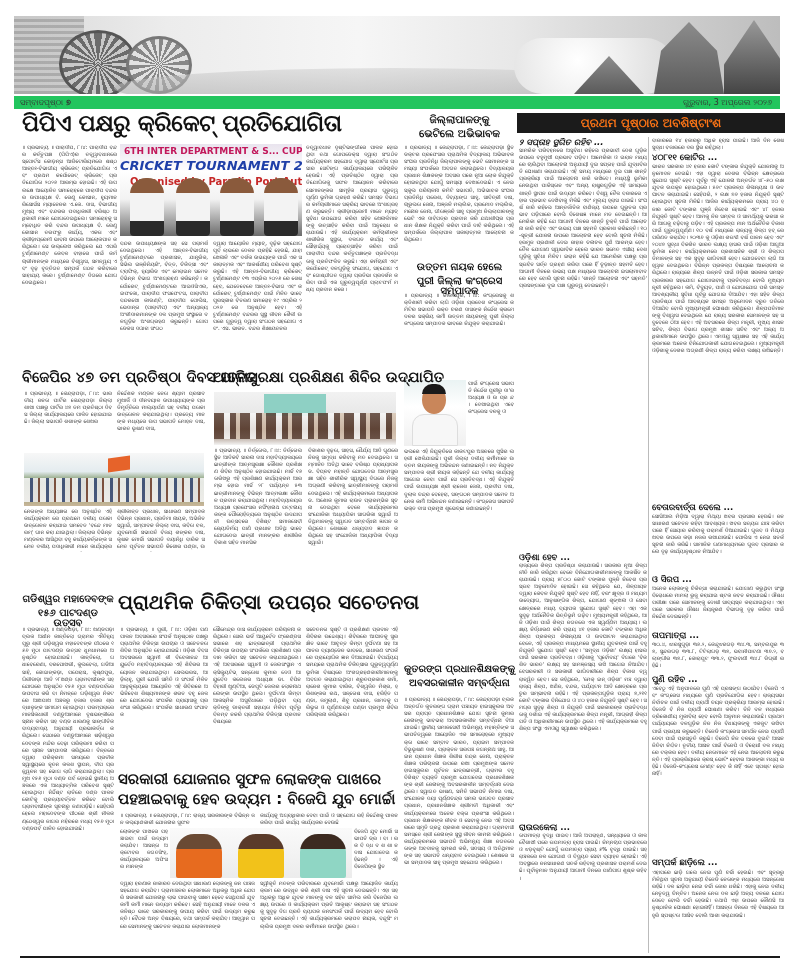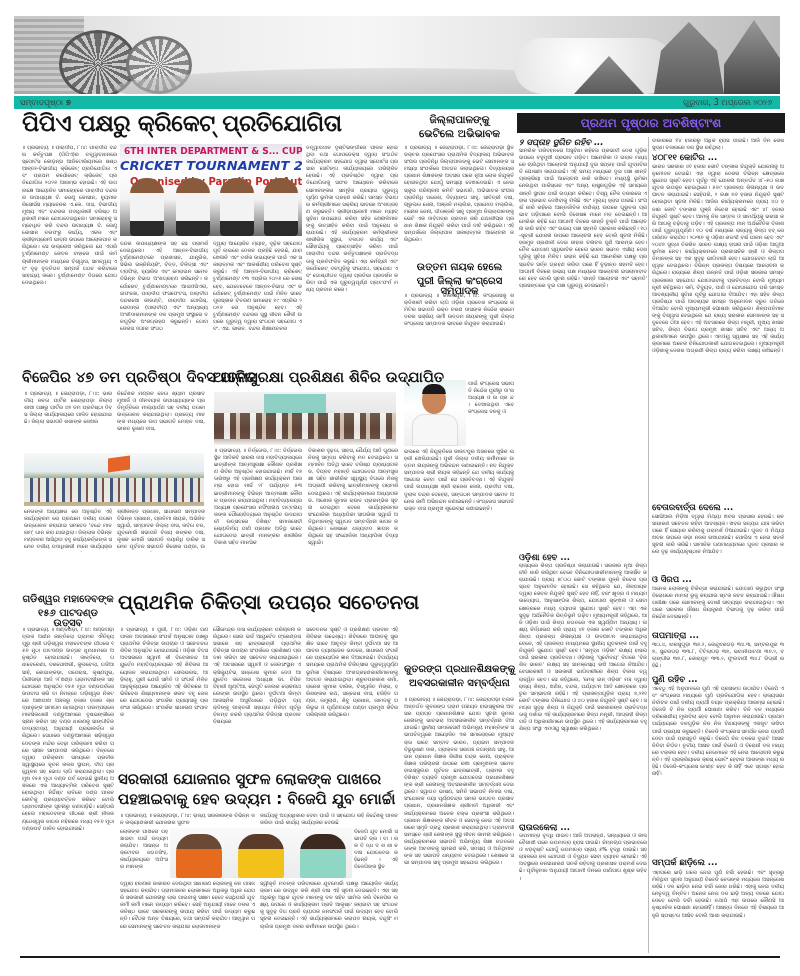--- a/index.html
+++ b/index.html
@@ -22,32 +22,32 @@
     -webkit-text-stroke: 2px #3a3a3a; letter-spacing: 2px; font-family: "DejaVu Sans", sans-serif; }
   .mh-cloud { position: absolute; left: 500px; top: 22px; width: 160px; height: 56px; border-radius: 40px;
     background: radial-gradient(circle at 40% 40%, #fff, #d8d8d8); }
   .mh-temple { position: absolute; background: linear-gradient(180deg,#8c8c8c,#5a5a5a); }
   .mh-temple.t1 { left: 560px; top: 40px; width: 70px; height: 38px; clip-path: polygon(50% 0,100% 100%,0 100%); }
   .mh-temple.t2 { left: 640px; top: 6px; width: 70px; height: 72px; clip-path: polygon(50% 0,90% 40%,100% 100%,0 100%,10% 40%); }
   .mh-temple.t3 { left: 710px; top: 4px; width: 60px; height: 74px; background: linear-gradient(180deg,#999,#444);
     clip-path: polygon(50% 0,100% 60%,100% 100%,0 100%,0 60%); }
 
   
-  .folio { position: absolute; left: 14px; top: 96px; width: 766px; height: 13px; background: #14b8a6;
+  .folio { position: absolute; left: 14px; top: 96px; width: 766px; height: 13px; background: #22c55e;
     font-size: 8px; line-height: 13px; color: #333; }
   .folio .left { position: absolute; left: 6px; }
   .folio .pnum { position: absolute; left: 52px; font-weight: bold; }
   .folio .right { position: absolute; right: 8px; }
 
   
   .hl { position: absolute; font-weight: bold; color: #111; white-space: nowrap; line-height: 1; }
   .hl-main { left: 22px; top: 112px; font-size: 23px; letter-spacing: -0.5px; }
   .hl-side { font-size: 10.5px; text-align: center; white-space: normal; }
   .hl-section { position: absolute; left: 517px; top: 113px; width: 268px; height: 20px; background: #1b1b1b;
-    color: #8b5cf6; font-size: 12px; font-weight: bold; text-align: center; line-height: 20px; }
+    color: #f97316; font-size: 12px; font-weight: bold; text-align: center; line-height: 20px; }
 
   
   .col { position: absolute; font-size: 5.3px; line-height: 7.1px; color: #222; text-align: justify;
     overflow: hidden; word-break: break-all; }
   .subhead { position: absolute; font-size: 8.5px; font-weight: bold; color: #111; white-space: nowrap; }
 
   
   .photo { position: absolute; overflow: hidden; }
   .ph-cricket { left: 120px; top: 144px; width: 182px; height: 92px;
     background: linear-gradient(180deg,#e9e4ee 0%,#ffffff 30%,#f2f2f2 60%,#6b6b6b 100%); }

